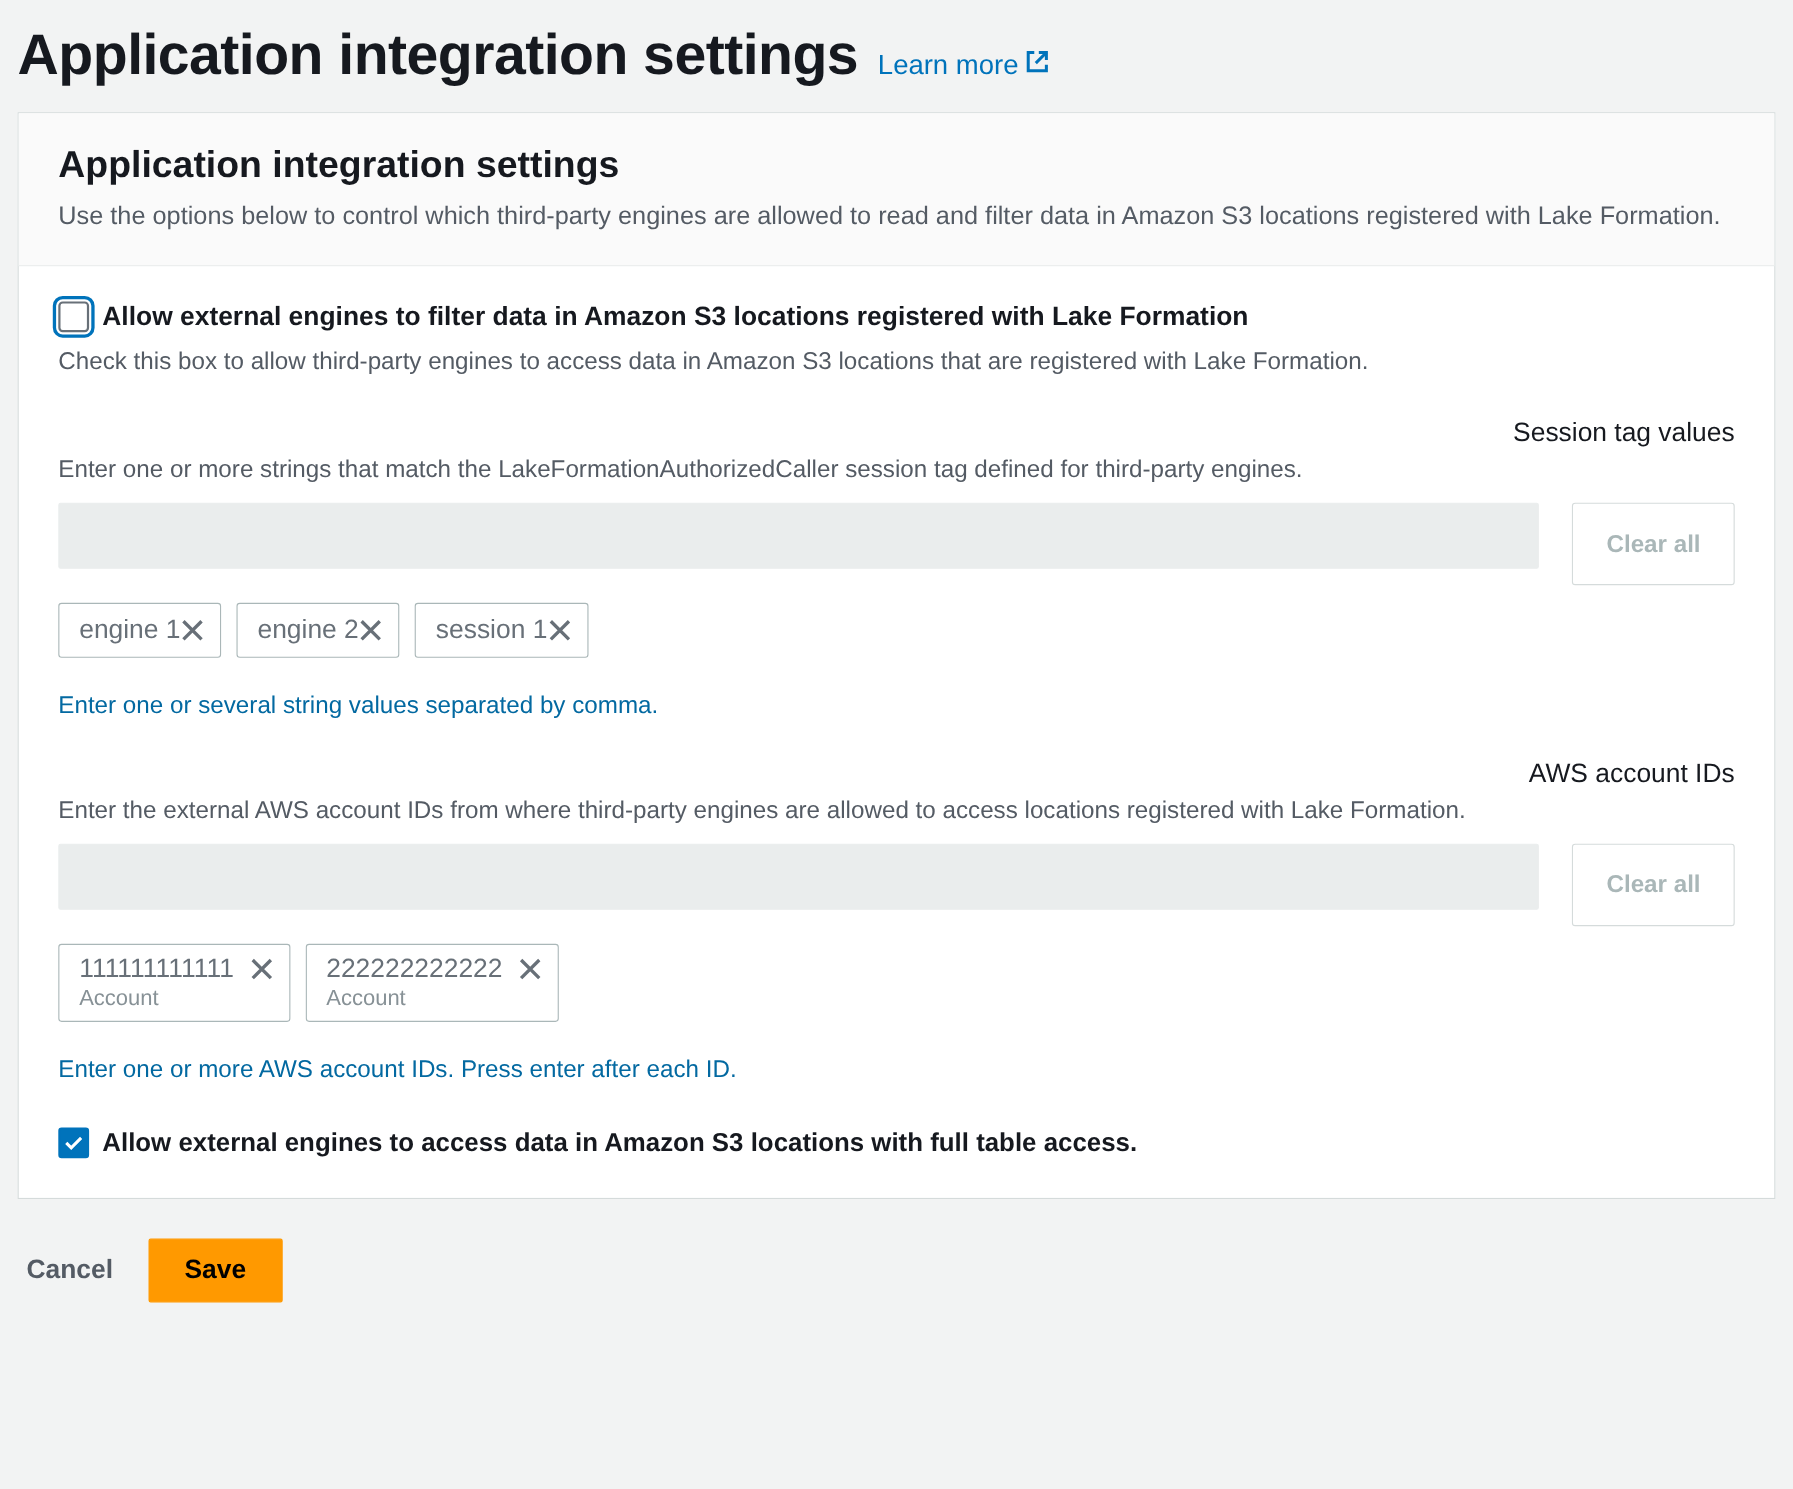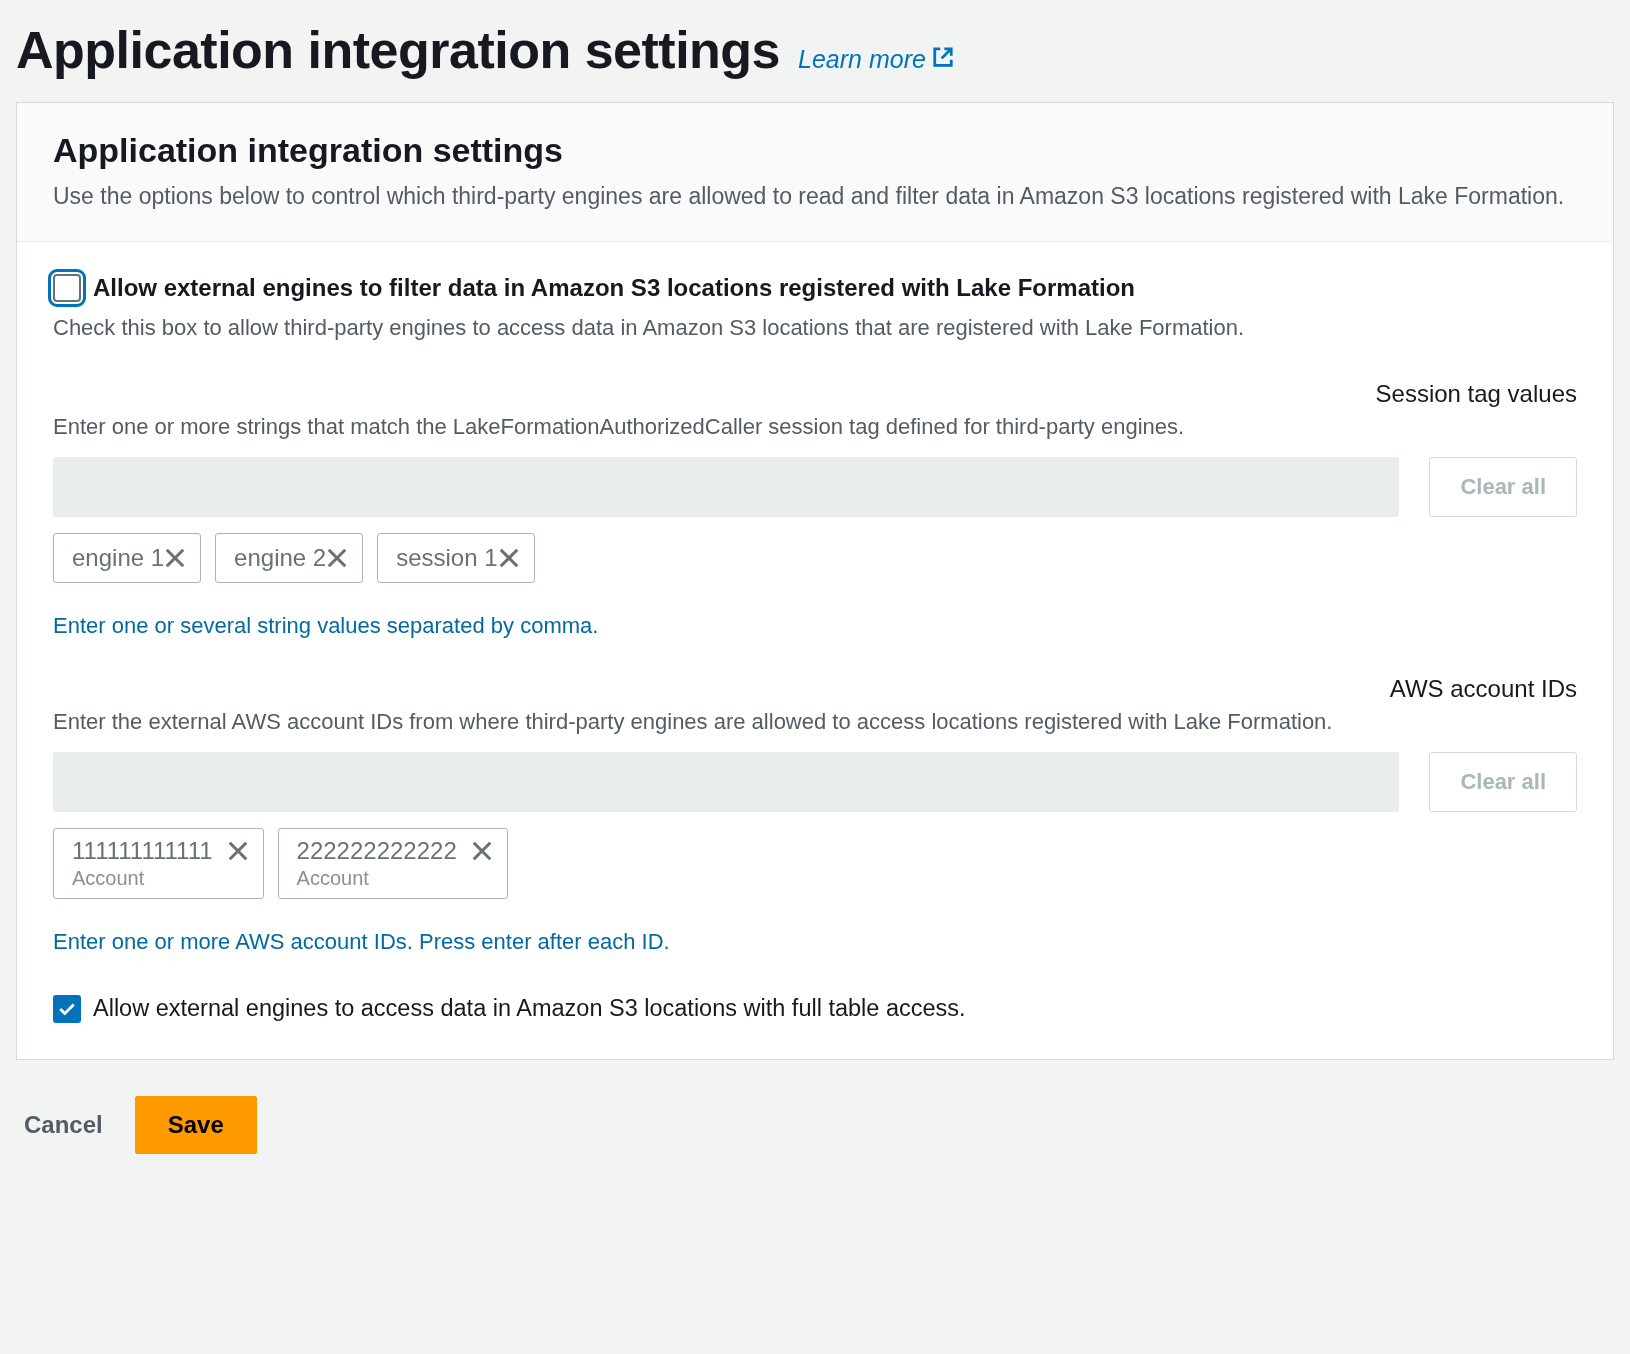--- a/index.html
+++ b/index.html
@@ -25,21 +25,20 @@
     letter-spacing: -0.5px;
   }
   .learn-more {
     color: #0073bb;
     font-size: 25px;
     font-weight: 400;
     text-decoration: none;
     display: inline-flex;
     align-items: center;
     gap: 6px;
-    font-style: italic;
   }
   .ext-icon { width: 22px; height: 22px; }
   .panel {
     background: #fff;
     border: 1px solid #d5dbdb;
   }
   .panel-header {
     padding: 28px 36px 28px 36px;
     border-bottom: 1px solid #eaeded;
     background: #fafafa;
@@ -83,21 +82,21 @@
     background: #0073bb;
     border-color: #0073bb;
   }
   .chk.checked svg { display: block; }
   .chk svg { display: none; width: 18px; height: 18px; }
   .checkbox-label {
     font-size: 24px;
     font-weight: 700;
     cursor: pointer;
   }
-  .checkbox-label.normal { font-weight: 400; font-size: 23.5px; }
+  .checkbox-label.normal { font-weight: 700; font-size: 23.5px; }
   .help-text {
     font-size: 22px;
     color: #545b64;
     margin-top: 10px;
     line-height: 1.45;
   }
   .field {
     margin-top: 36px;
   }
   .field-label {
@@ -129,21 +128,21 @@
   }
   .btn {
     border: 1px solid #687078;
     background: #fff;
     color: #545b64;
     font-size: 22px;
     font-weight: 700;
     padding: 0 30px;
     border-radius: 3px;
     cursor: pointer;
-    height: 60px;
+    height: 75px;
   }
   .btn.disabled {
     color: #aab7b8;
     border-color: #d5dbdb;
     cursor: default;
   }
   .tokens {
     display: flex;
     flex-wrap: wrap;
     gap: 14px;

